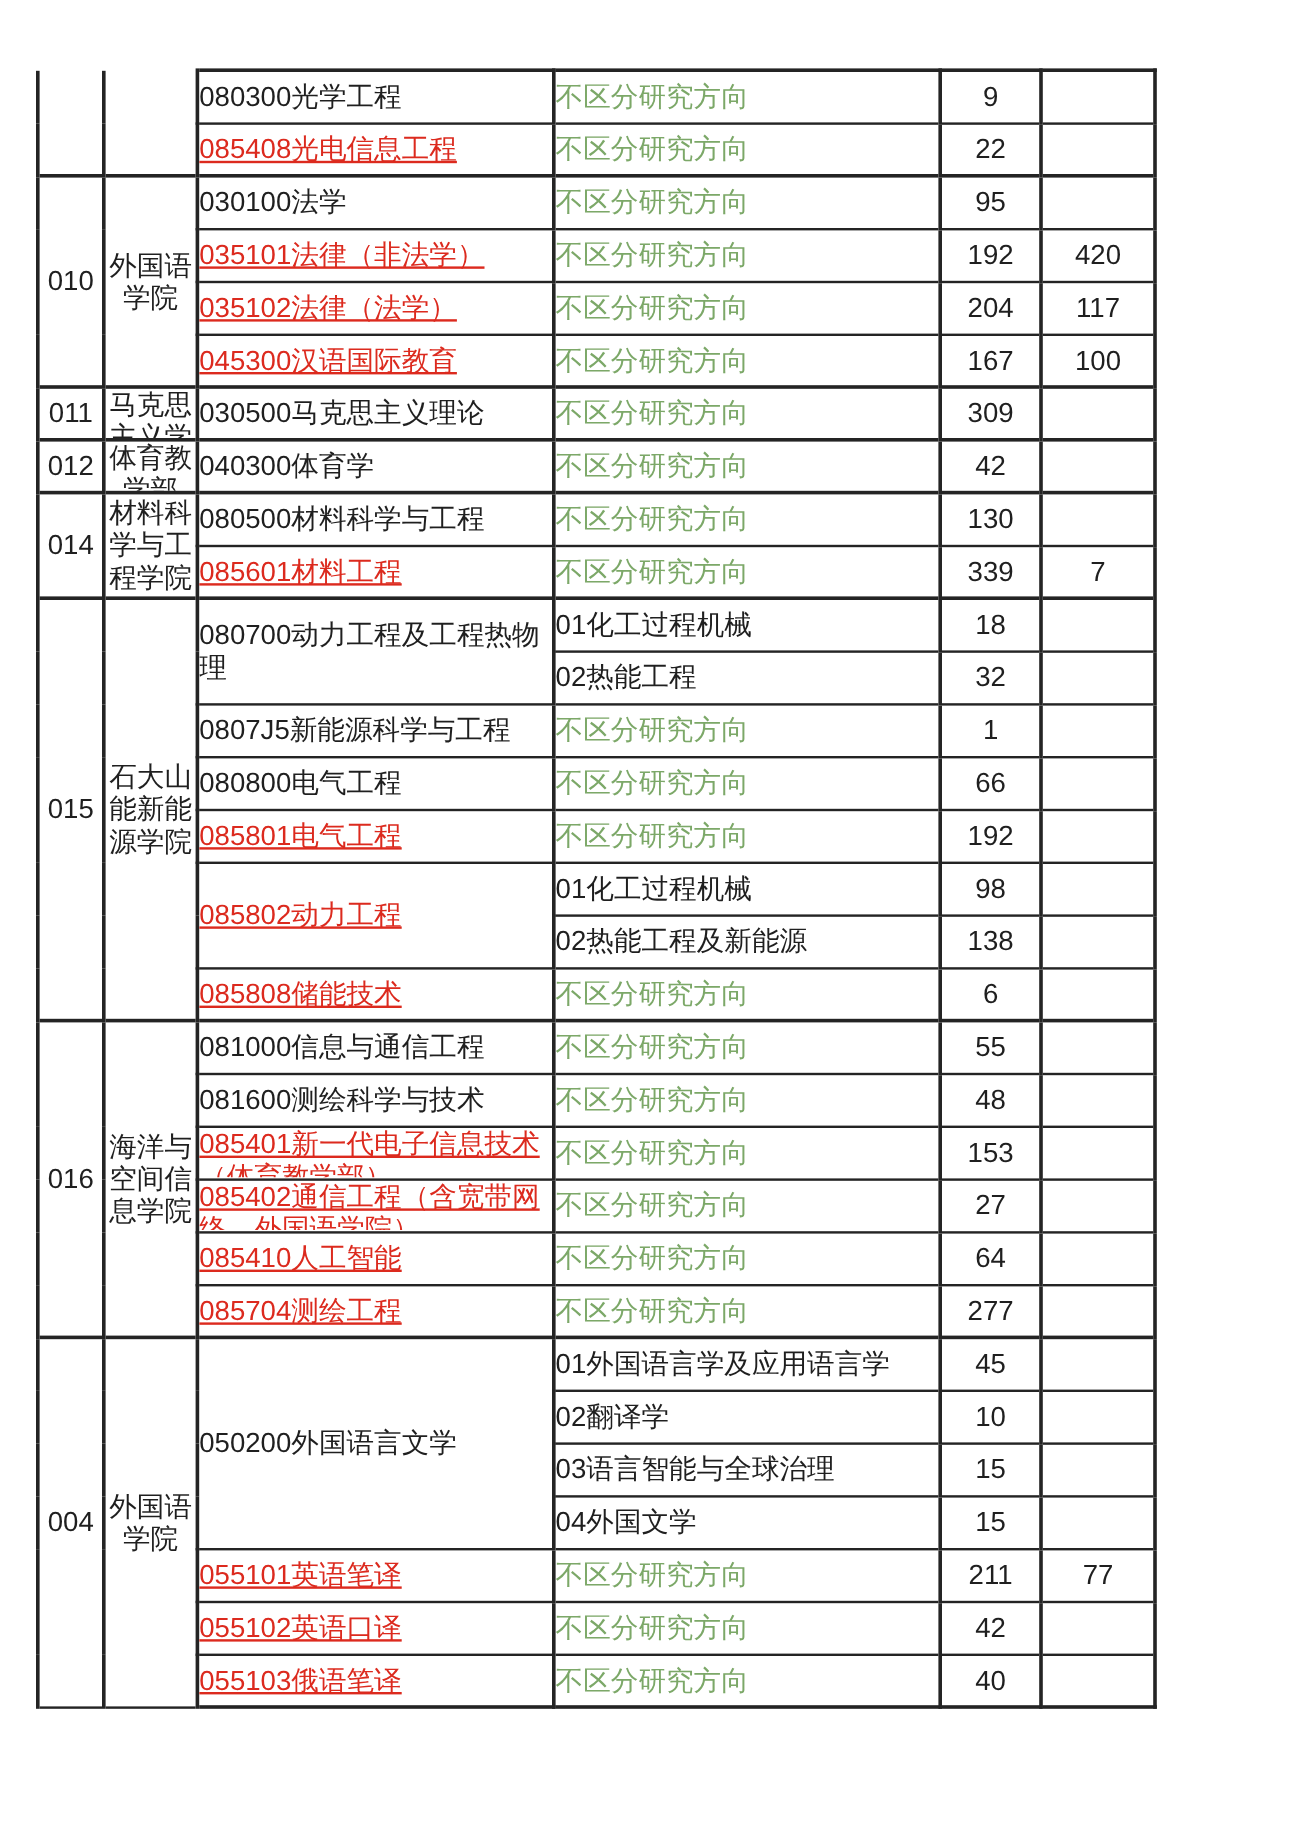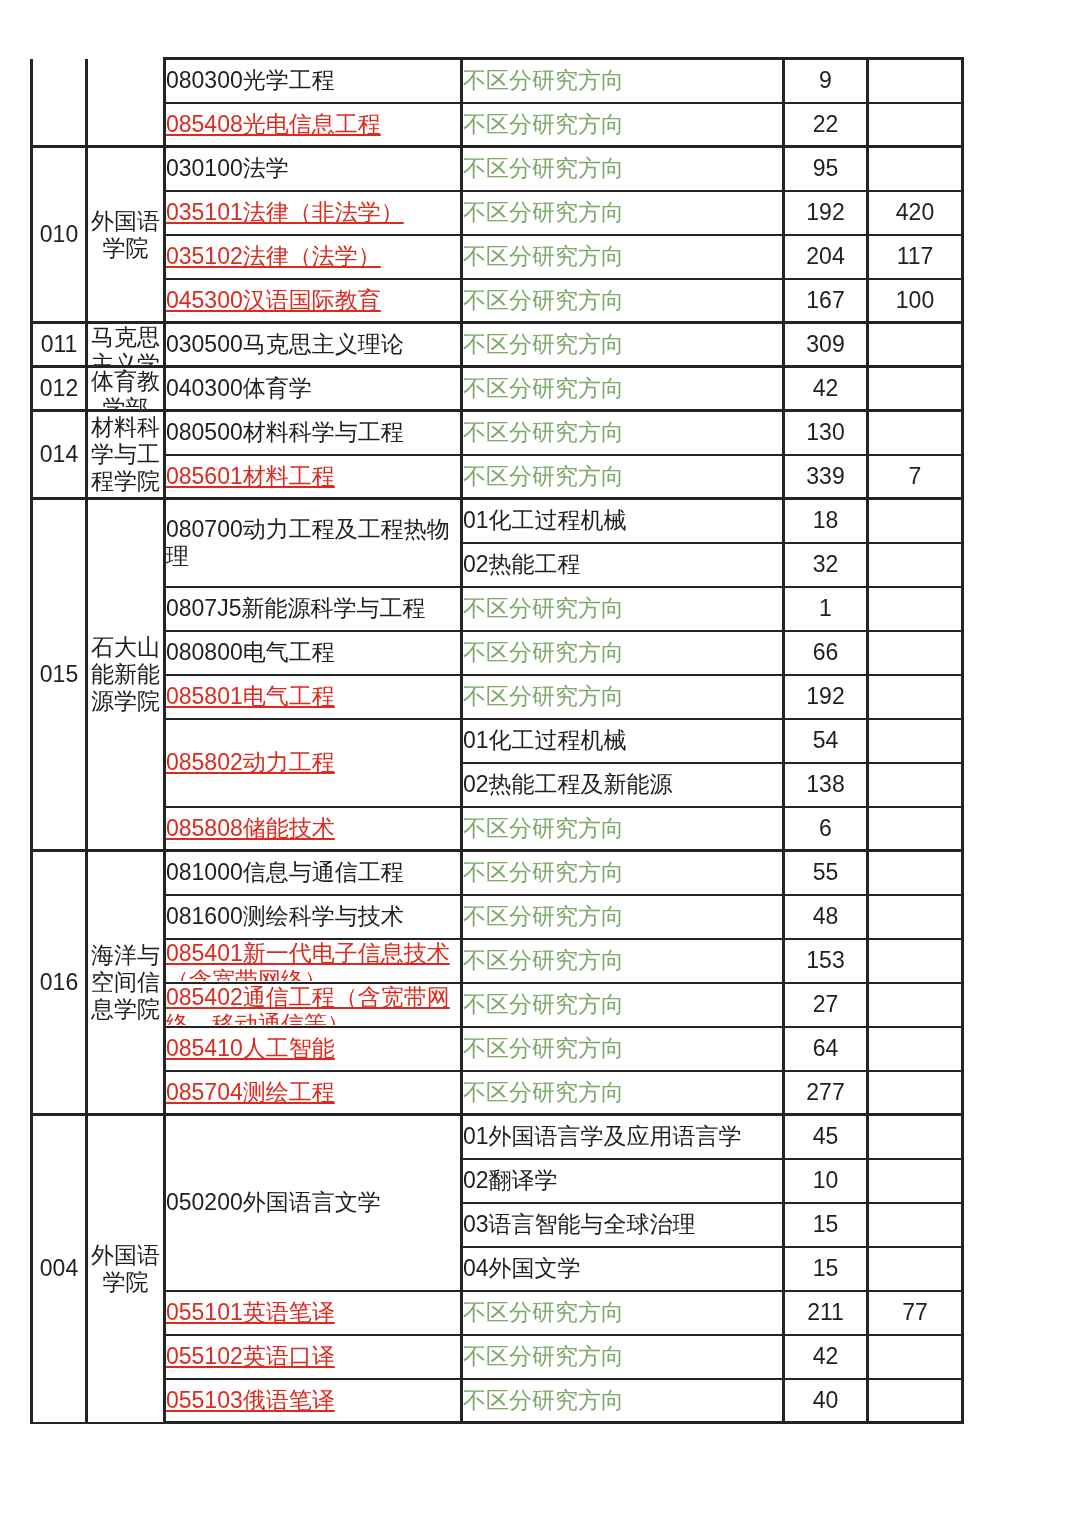--- a/index.html
+++ b/index.html
@@ -163,21 +163,21 @@
         </tr>
         <tr class="">
           <td class="major red">085801电气工程</td>
           <td class="direction green">不区分研究方向</td>
           <td class="count1">192</td>
           <td class="count2"></td>
         </tr>
         <tr class="">
           <td class="major red" rowspan="2">085802动力工程</td>
           <td class="direction black">01化工过程机械</td>
-          <td class="count1">54</td>
+          <td class="count1">98</td>
           <td class="count2"></td>
         </tr>
         <tr class="">
           <td class="direction black">02热能工程及新能源</td>
           <td class="count1">138</td>
           <td class="count2"></td>
         </tr>
         <tr class="">
           <td class="major red">085808储能技术</td>
           <td class="direction green">不区分研究方向</td>
@@ -193,29 +193,29 @@
           <td class="count2"></td>
         </tr>
         <tr class="">
           <td class="major black">081600测绘科学与技术</td>
           <td class="direction green">不区分研究方向</td>
           <td class="count1">48</td>
           <td class="count2"></td>
         </tr>
         <tr class="">
           <td class="major red clip-cell">
-            <div class="clip">085401新一代电子信息技术（含宽带网络）</div>
+            <div class="clip">085401新一代电子信息技术（体育教学部）</div>
           </td>
           <td class="direction green">不区分研究方向</td>
           <td class="count1">153</td>
           <td class="count2"></td>
         </tr>
         <tr class="">
           <td class="major red clip-cell">
-            <div class="clip">085402通信工程（含宽带网络、移动通信等）</div>
+            <div class="clip">085402通信工程（含宽带网络、外国语学院）</div>
           </td>
           <td class="direction green">不区分研究方向</td>
           <td class="count1">27</td>
           <td class="count2"></td>
         </tr>
         <tr class="">
           <td class="major red">085410人工智能</td>
           <td class="direction green">不区分研究方向</td>
           <td class="count1">64</td>
           <td class="count2"></td>

